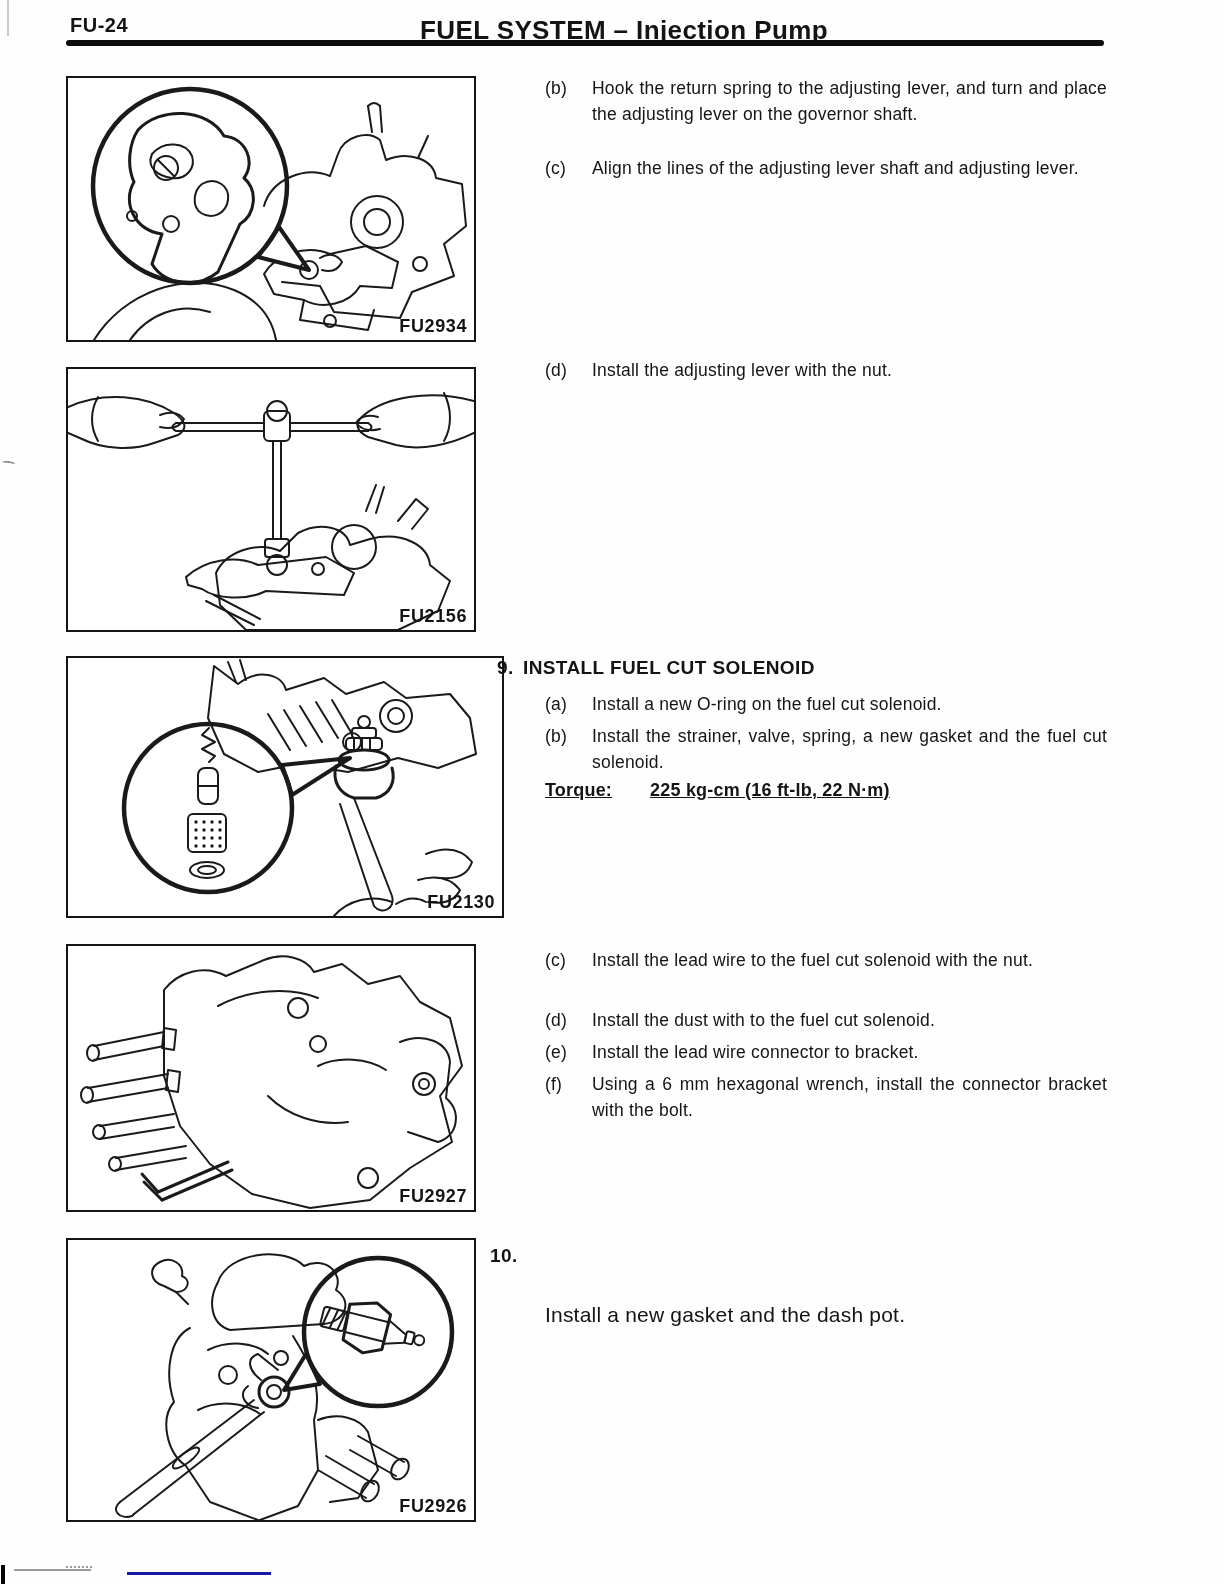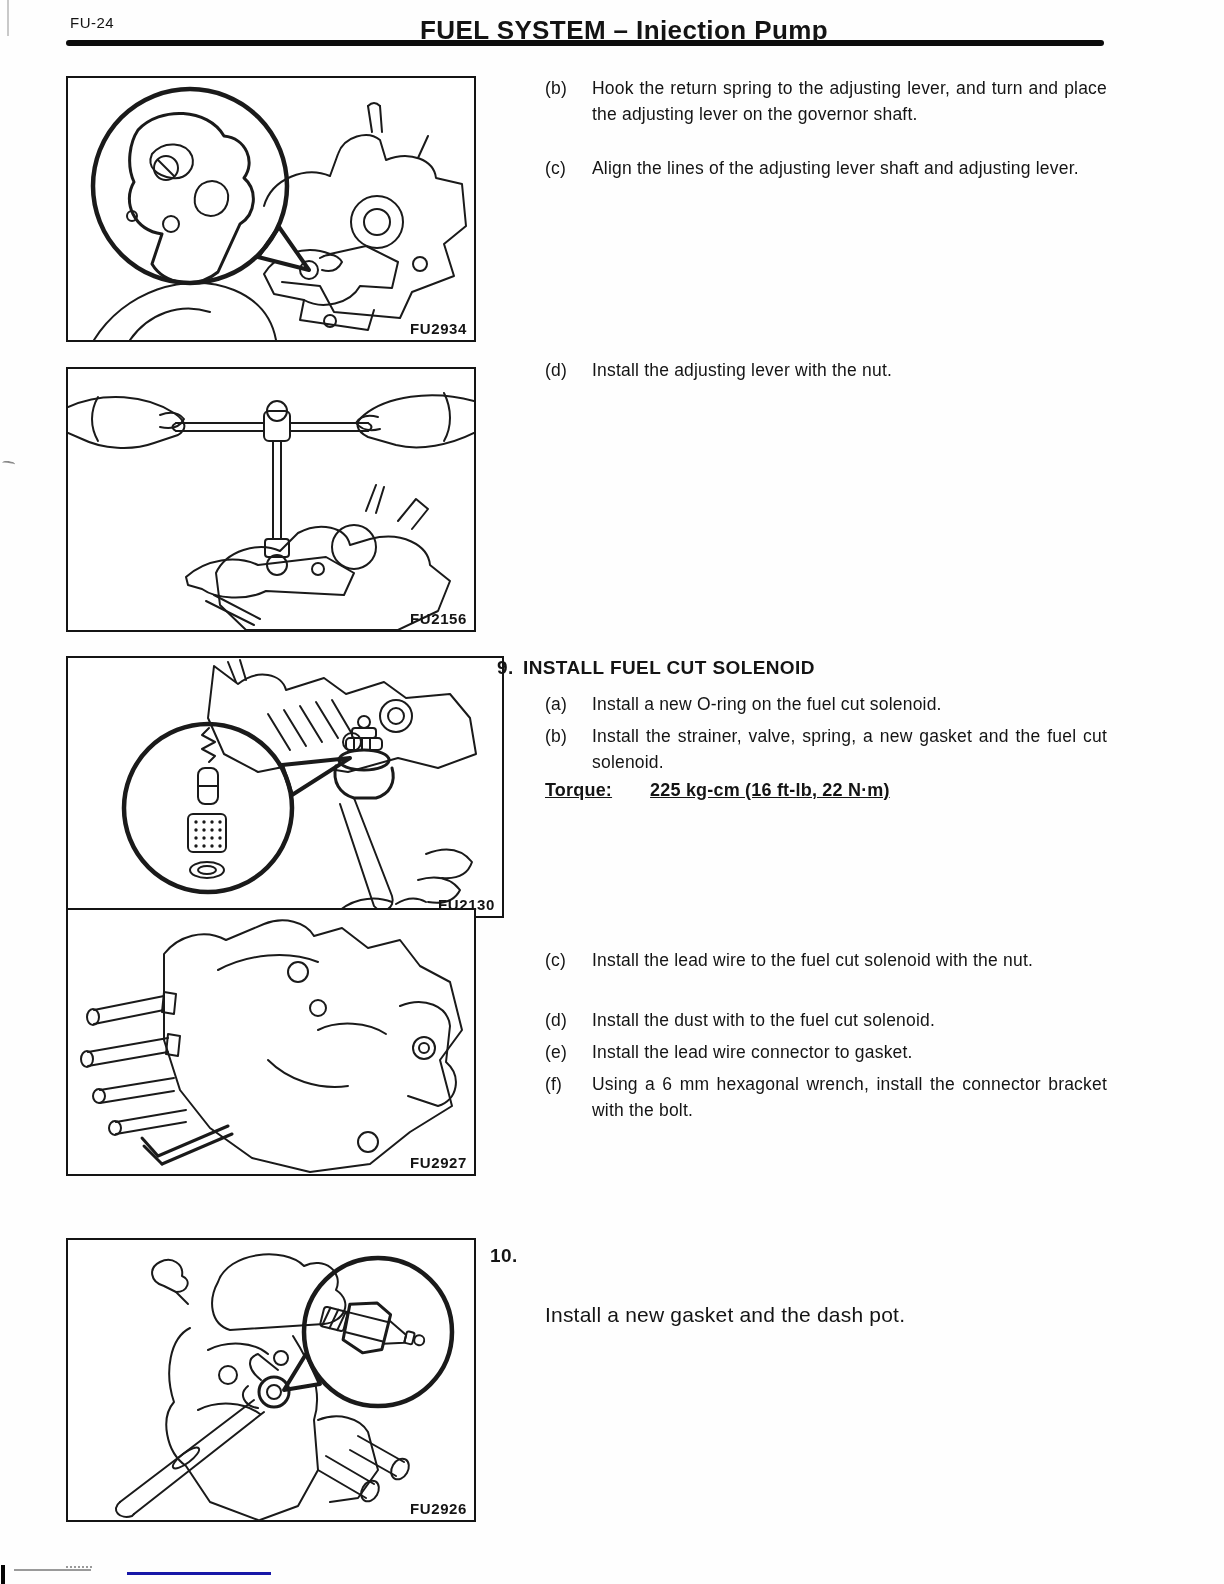--- a/index.html
+++ b/index.html
@@ -3,29 +3,29 @@
 <meta charset="utf-8">
 <style>
   html,body { margin:0; padding:0; }
   body {
     width:1224px; height:1584px; position:relative; overflow:hidden;
     background:#fefefe; color:#141414;
     font-family:"Liberation Sans", sans-serif;
     -webkit-font-smoothing:antialiased;
   }
   
-  .page-code { position:absolute; left:70px; top:14px; font-size:15px; font-weight:normal; letter-spacing:.5px; }
+  .page-code { position:absolute; left:70px; top:14px; font-size:20px; font-weight:bold; letter-spacing:.5px; }
   .header-title { position:absolute; left:420px; top:15px; font-size:26px; font-weight:bold; letter-spacing:.4px; }
   .header-rule { position:absolute; left:66px; top:40px; width:1038px; height:6px; background:#0c0c0c; border-radius:3px; }
   .edge-artifact { position:absolute; left:7px; top:0; width:2px; height:36px; background:#c9c9c9; }
 
   
   .fig { position:absolute; left:66px; width:406px; border:2px solid #141414; background:#fff; }
   .fig svg { display:block; }
-  .fig-label { position:absolute; right:7px; bottom:3px; font-size:15px; font-weight:bold; letter-spacing:.6px; }
+  .fig-label { position:absolute; right:7px; bottom:3px; font-size:18px; font-weight:bold; letter-spacing:.6px; }
   svg .ln { stroke:#1a1a1a; fill:none; stroke-width:2; stroke-linecap:round; stroke-linejoin:round; }
   svg .thick { stroke-width:4.5; }
   svg .med { stroke-width:3; }
   svg .wedge { fill:#ffffff; stroke:#1a1a1a; stroke-width:4; stroke-linejoin:round; }
   svg .dot { fill:#1a1a1a; stroke:none; }
 
   
   .item { position:absolute; left:545px; width:562px; font-size:17.5px; line-height:25.5px; letter-spacing:.2px; }
   .item .marker { position:absolute; left:0; top:0; }
   .item .itext { margin-left:47px; width:515px; text-align:justify; }
@@ -187,21 +187,21 @@
       <g>
         <path class="ln" d="M330,196 q30,-12 46,8 q-6,18 -30,16"></path>
         <path class="ln" d="M322,222 q28,-8 42,10 q-8,16 -32,12"></path>
         <path class="ln" d="M300,246 q16,-10 30,-2"></path>
         <path class="ln" d="M238,258 C252,242 276,236 296,244"></path>
       </g>
     </svg>
     <span class="fig-label">FU2130</span>
   </div>
 
-  <div class="fig" style="top:908px; height:264px;">
+  <div class="fig" style="top:944px; height:264px;">
     <svg width="406" height="264" viewBox="0 0 406 264">
       <g>
         <path class="ln" d="M96,44 C110,26 136,18 158,30 L196,14 C216,6 238,12 246,26 L274,18 L300,38 L332,30 L352,56 L382,72 L394,120 L372,150 L384,196 L342,222 L302,254 L242,262 L184,248 L142,218 L112,180 L96,130 Z"></path>
         <path class="ln" d="M150,60 C180,44 220,40 250,52"></path>
         <path class="ln" d="M250,120 C270,110 300,112 318,124"></path>
         <path class="ln" d="M200,150 C220,170 250,180 280,176"></path>
         <circle class="ln" cx="230" cy="62" r="10"></circle>
         <circle class="ln" cx="250" cy="98" r="8"></circle>
         <circle class="ln" cx="300" cy="232" r="10"></circle>
         <path class="ln" d="M332,96 C356,86 380,96 382,116 L378,152 C394,166 390,190 370,196 L340,186"></path>
@@ -316,21 +316,21 @@
   <div class="item" style="top:948px;">
     <span class="marker">(c)</span>
     <div class="itext">Install the lead wire to the fuel cut solenoid with the nut.</div>
   </div>
   <div class="item" style="top:1008px;">
     <span class="marker">(d)</span>
     <div class="itext">Install the dust with to the fuel cut solenoid.</div>
   </div>
   <div class="item" style="top:1040px;">
     <span class="marker">(e)</span>
-    <div class="itext">Install the lead wire connector to gasket.</div>
+    <div class="itext">Install the lead wire connector to bracket.</div>
   </div>
   <div class="item" style="top:1072px;">
     <span class="marker">(f)</span>
     <div class="itext">Using a 6 mm hexagonal wrench, install the connector bracket with the bolt.</div>
   </div>
 
   <div class="sec-head" style="left:490px; top:1244px; width:620px;">
     <span class="num">10.</span>
   </div>
   <div class="step10-body" style="top:1303px;">Install a new gasket and the dash pot.</div>

